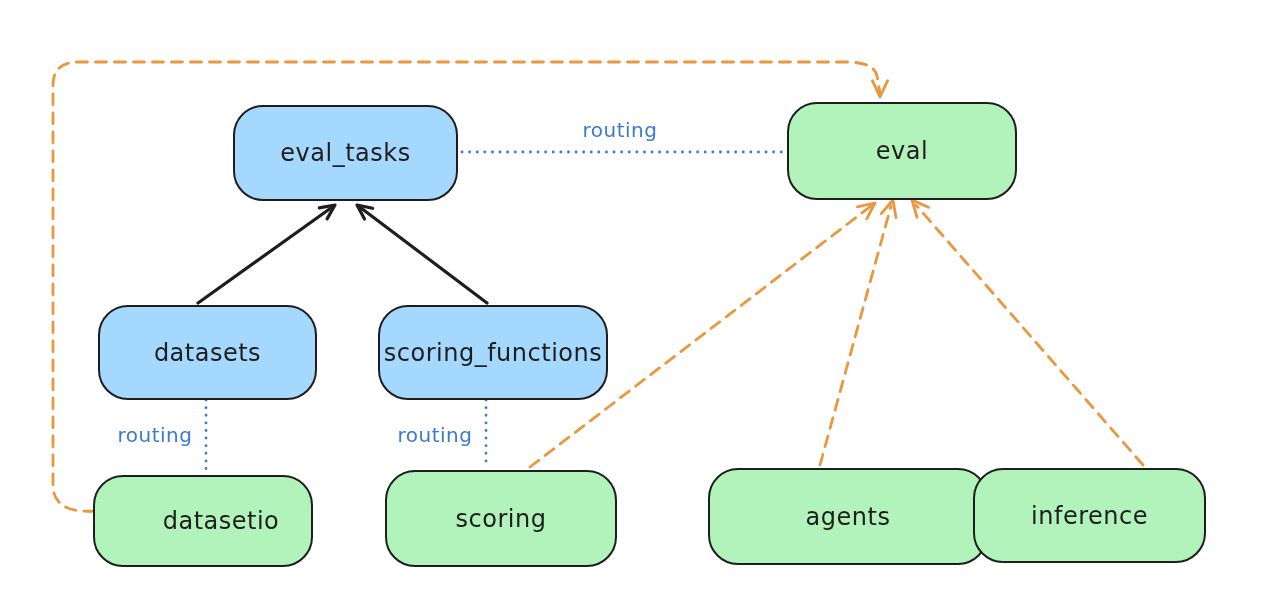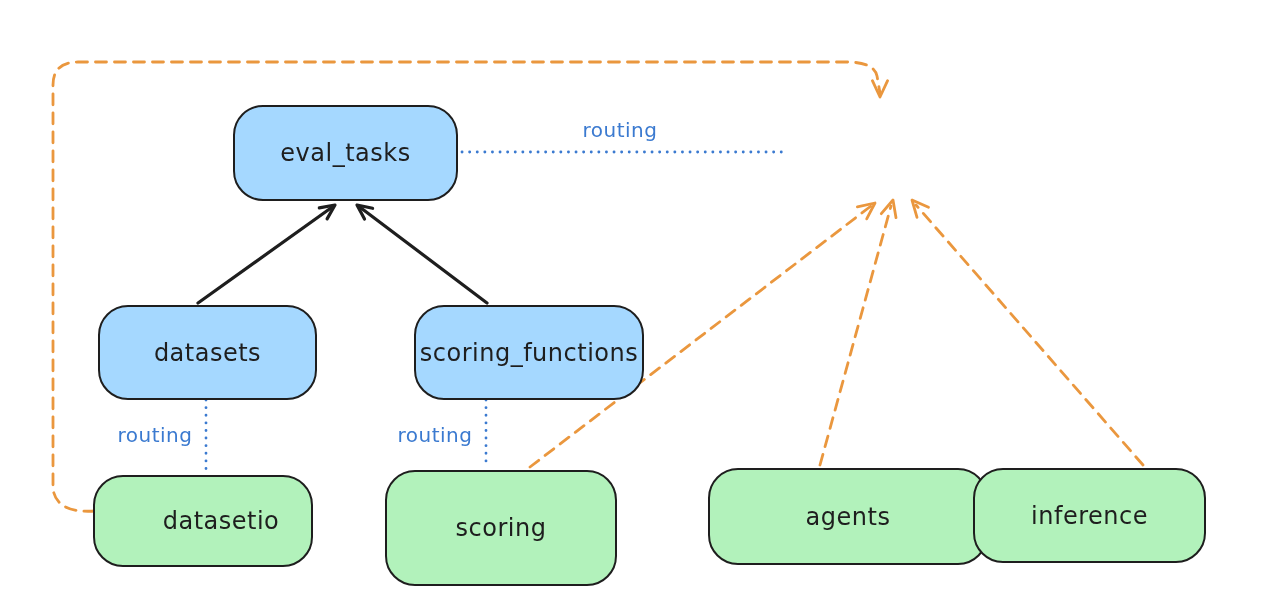--- a/index.html
+++ b/index.html
@@ -22,23 +22,23 @@
     display:flex;align-items:center;justify-content:center;
     border:2.5px solid var(--ink,#1e1e1e);
     border-radius:30px;
     font-size:24px;letter-spacing:0.5px;color:var(--ink,#1e1e1e);
   }
   .node.blue{background:var(--blue-fill,#a5d8ff);}
   .node.green{background:var(--green-fill,#b2f2bb);}
   #n-eval-tasks{left:233px;top:105px;width:225px;height:96px;}
   #n-eval{left:787px;top:102px;width:230px;height:98px;}
   #n-datasets{left:98px;top:305px;width:219px;height:95px;justify-content:center;}
-  #n-scoring-functions{left:378px;top:305px;width:230px;height:95px;margin-left:36px;}
+  #n-scoring-functions{left:378px;top:305px;width:230px;height:95px;}
   #n-datasetio{left:93px;top:475px;width:220px;height:92px;padding-left:36px;}
-  #n-scoring{left:385px;top:470px;width:232px;height:116px;}
+  #n-scoring{left:385px;top:470px;width:232px;height:97px;}
   #n-agents{left:708px;top:468px;width:280px;height:97px;}
   #n-inference{left:973px;top:468px;width:233px;height:95px;}
   .edge-label{
     position:absolute;width:110px;text-align:center;
     font-size:20px;font-weight:400;letter-spacing:0.5px;
     color:var(--routing-blue,#3b7ad0);
   }
   #lbl-routing-top{left:565px;top:118px;}
   #lbl-routing-datasetio{left:100px;top:423px;}
   #lbl-routing-scoring{left:380px;top:423px;}
@@ -68,20 +68,23 @@
     <path class="edge orange-dashed" d="M 820,465 L 891,206"></path>
     <path class="head orange" d="M 881.3,213.7 L 893,200 L 896.0,217.7"></path>
 
     <path class="edge orange-dashed" d="M 1143,465 L 916,205"></path>
     <path class="head orange" d="M 917.0,217.3 L 912,200 L 928.5,207.3"></path>
   </svg>
 
   <div class="node blue" id="n-eval-tasks">
     <span>eval_tasks</span>
   </div>
+  <div class="node green" id="n-eval">
+    <span>eval</span>
+  </div>
   <div class="node blue" id="n-datasets">
     <span>datasets</span>
   </div>
   <div class="node blue" id="n-scoring-functions">
     <span>scoring_functions</span>
   </div>
   <div class="node green" id="n-datasetio">
     <span>datasetio</span>
   </div>
   <div class="node green" id="n-scoring">

